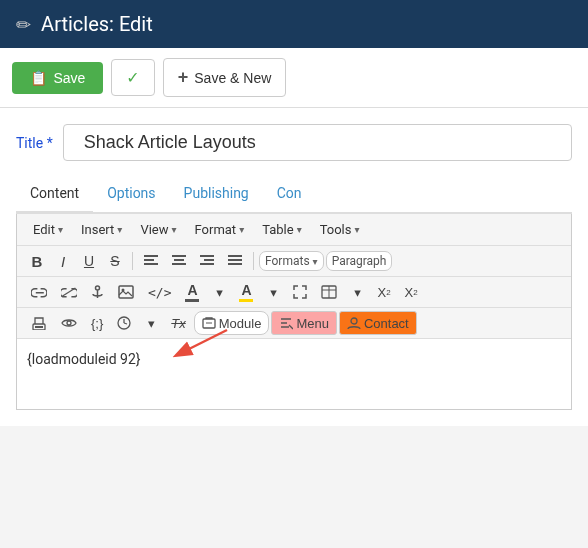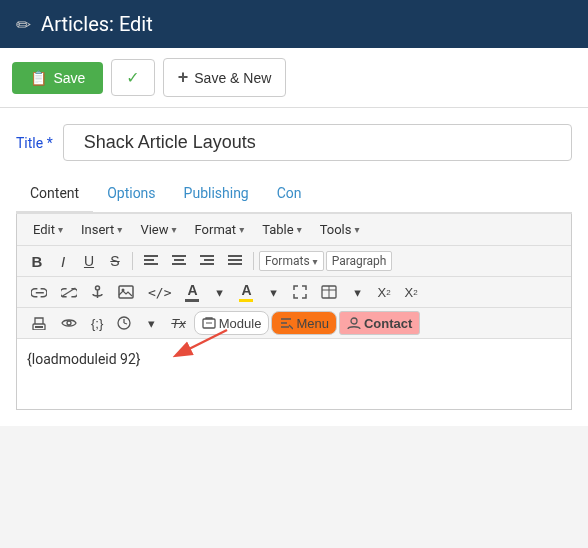--- a/index.html
+++ b/index.html
@@ -154,21 +154,21 @@
       width: 1px;
       height: 18px;
       background: #ccc;
       margin: 0 3px;
     }
     .toolbar-label {
       font-size: 12px;
       color: #555;
       padding: 2px 5px;
       border: 1px solid #ccc;
-      border-radius: 2px;
+      border-radius: 7px;
       background: white;
       cursor: pointer;
       display: flex;
       align-items: center;
       gap: 3px;
       white-space: nowrap;
     }
 
     
     .editor-toolbar-2 {
@@ -432,29 +432,29 @@
 
       <button class="toolbar-btn" style="display:flex;align-items:center;gap:3px;border:1px solid #ccc;border-radius:8px;padding:3px 7px;background:white;">
         <svg width="14" height="14" viewBox="0 0 14 14" style="flex-shrink:0;">
             <rect x="1" y="3" width="12" height="9" rx="1" stroke="#555" stroke-width="1.3" fill="none"></rect>
             <path d="M4 3V2h6v1" stroke="#555" stroke-width="1.3" fill="none"></path>
             <line x1="4" y1="7" x2="10" y2="7" stroke="#555" stroke-width="1"></line>
           </svg>
         <span>Module</span>
       </button>
 
-      <button class="toolbar-btn" style="display:flex;align-items:center;gap:3px;border:1px solid #ccc;border-radius:8px;padding:3px 7px;background:#f97316;">
+      <button class="toolbar-btn" style="display:flex;align-items:center;gap:3px;border:1px solid #ccc;border-radius:3px;padding:3px 7px;background:#fca5a5;">
         <svg width="14" height="14" viewBox="0 0 14 14" style="flex-shrink:0;">
             <path d="M2 3h10M2 7h6M2 11h8" stroke="#555" stroke-width="1.5" fill="none"></path>
             <path d="M10 9l4 4" stroke="#555" stroke-width="1.3"></path>
           </svg>
         <span>Menu</span>
       </button>
 
-      <button class="toolbar-btn" style="display:flex;align-items:center;gap:3px;border:1px solid #ccc;border-radius:3px;padding:3px 7px;background:#fca5a5;font-weight:bold;">
+      <button class="toolbar-btn" style="display:flex;align-items:center;gap:3px;border:1px solid #ccc;border-radius:3px;padding:3px 7px;background:#f97316;">
         <svg width="14" height="14" viewBox="0 0 14 14" style="flex-shrink:0;">
             <circle cx="7" cy="5" r="3" stroke="#555" stroke-width="1.3" fill="none"></circle>
             <path d="M1 13c0-3 12-3 12 0" stroke="#555" stroke-width="1.3" fill="none"></path>
           </svg>
         <span>Contact</span>
       </button>
     </div>
 
     <div class="editor-body">
       

